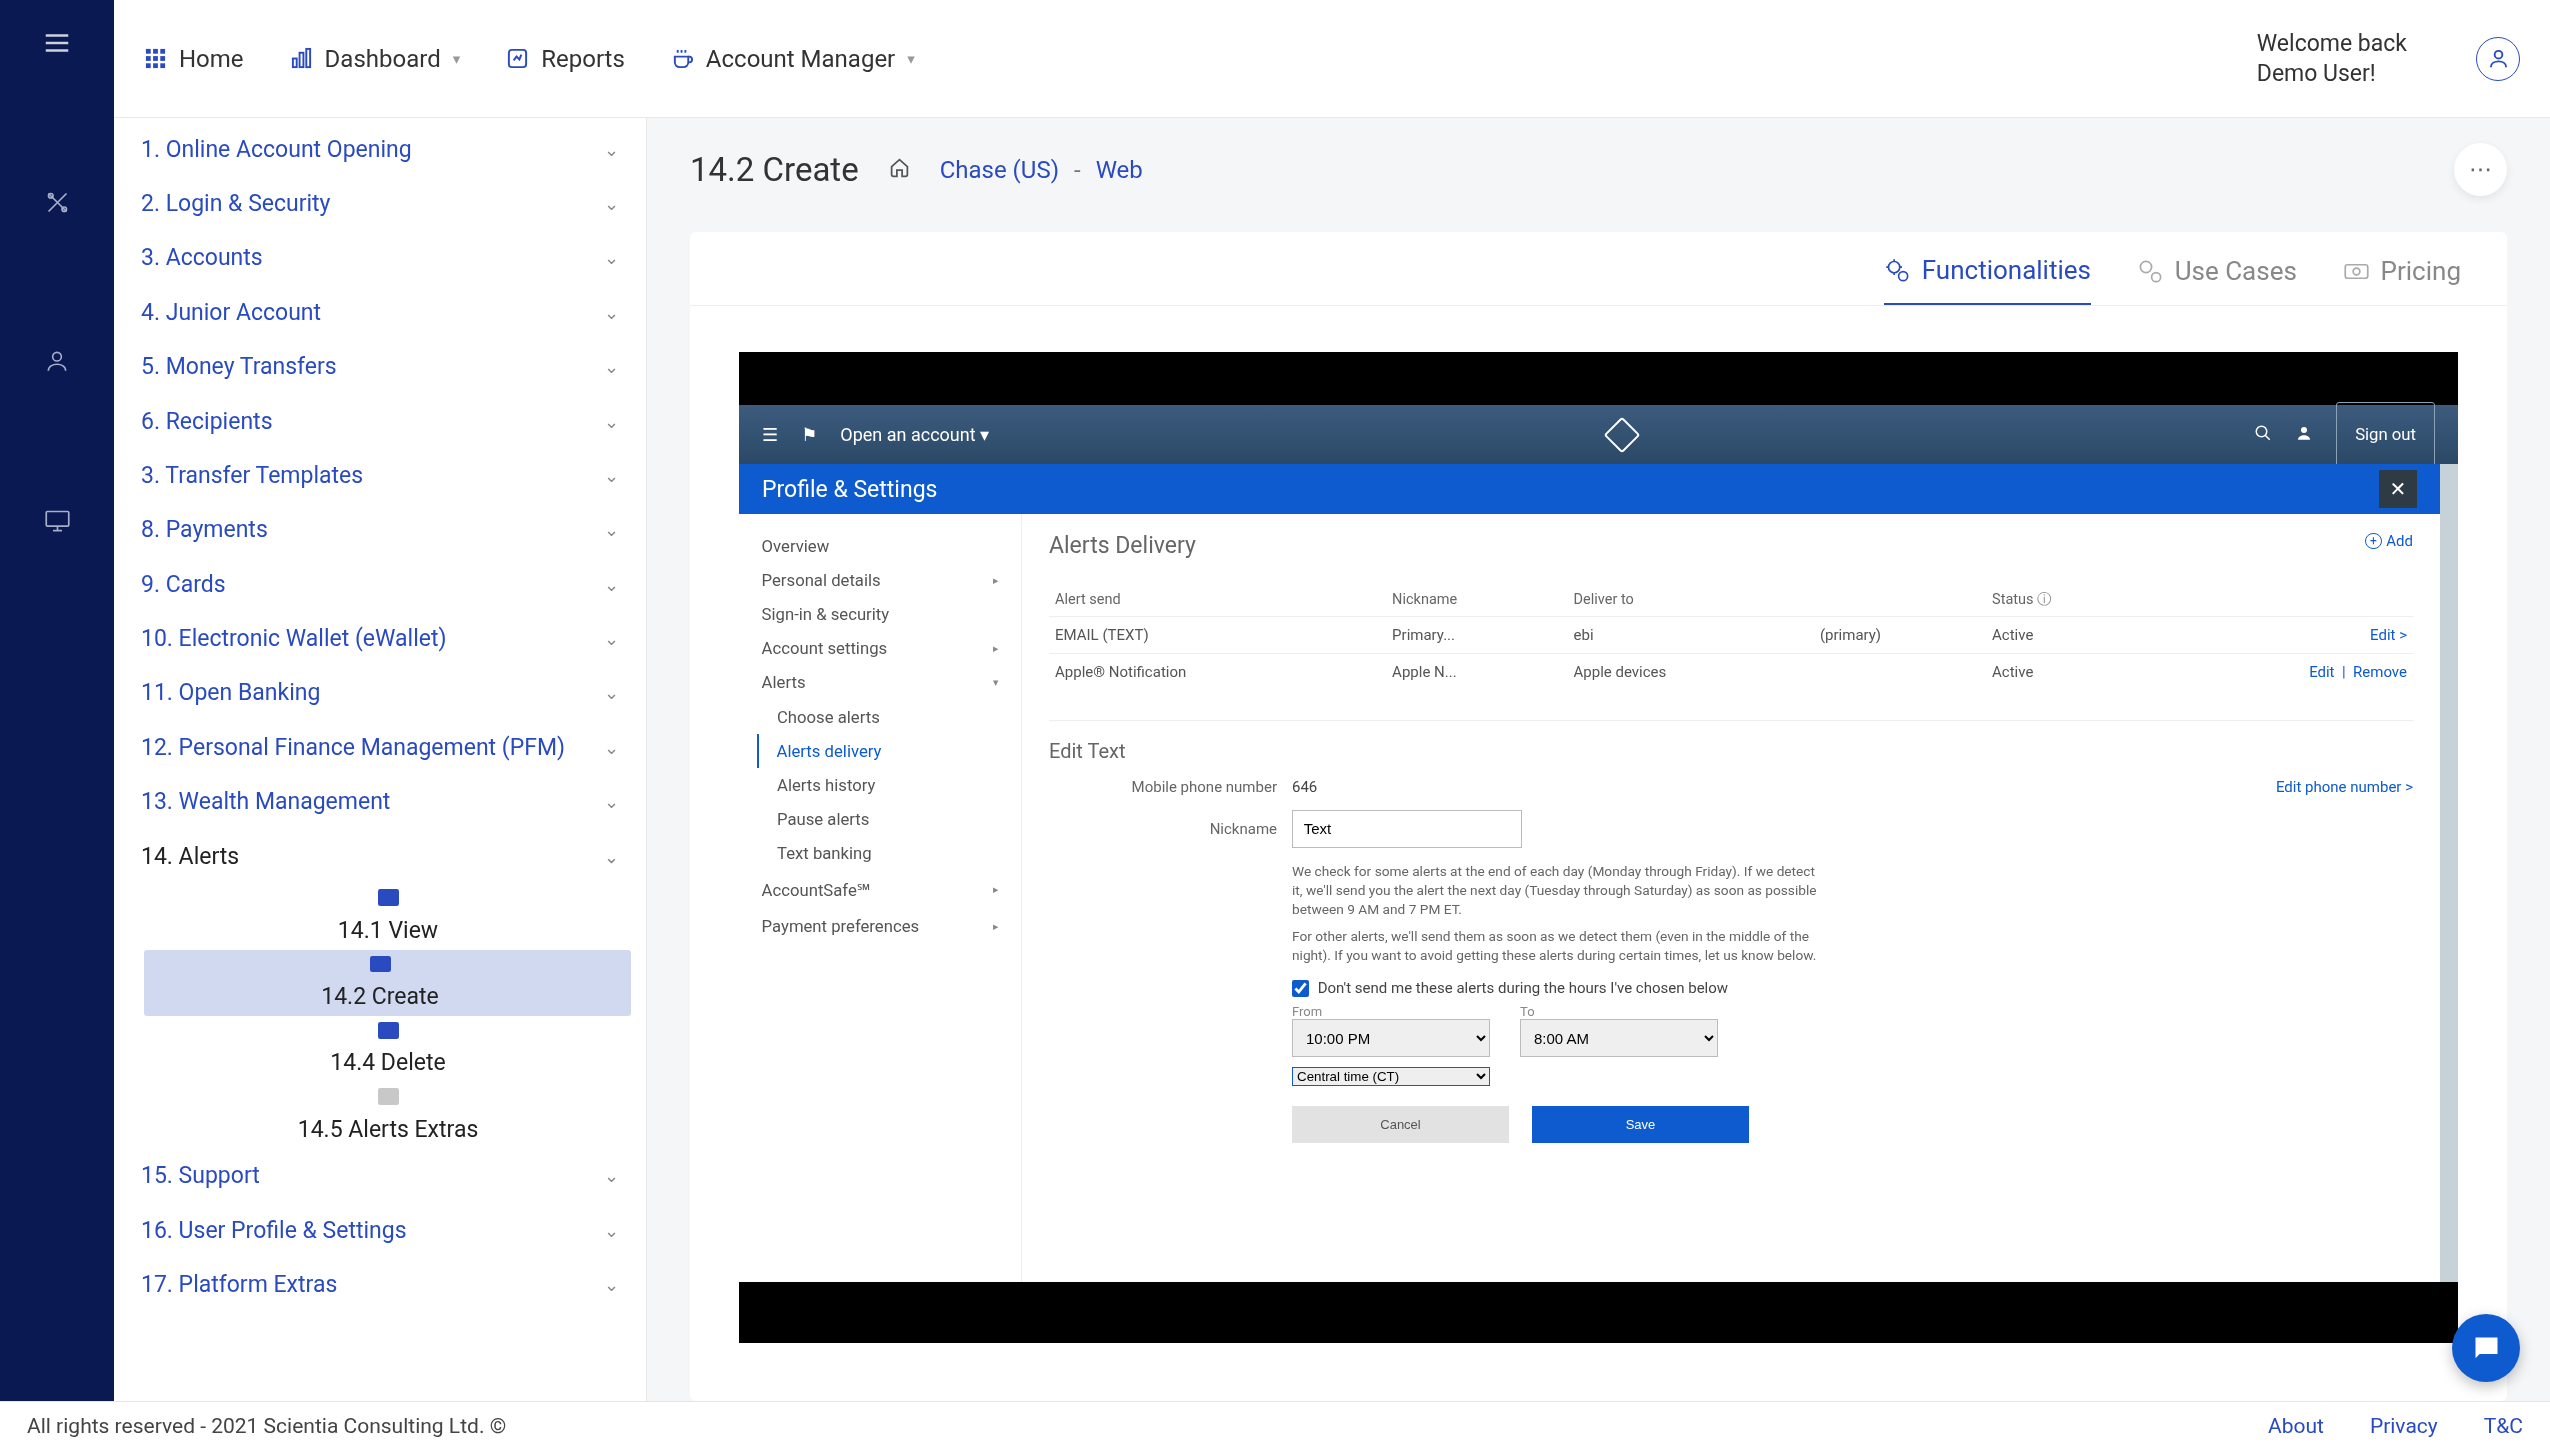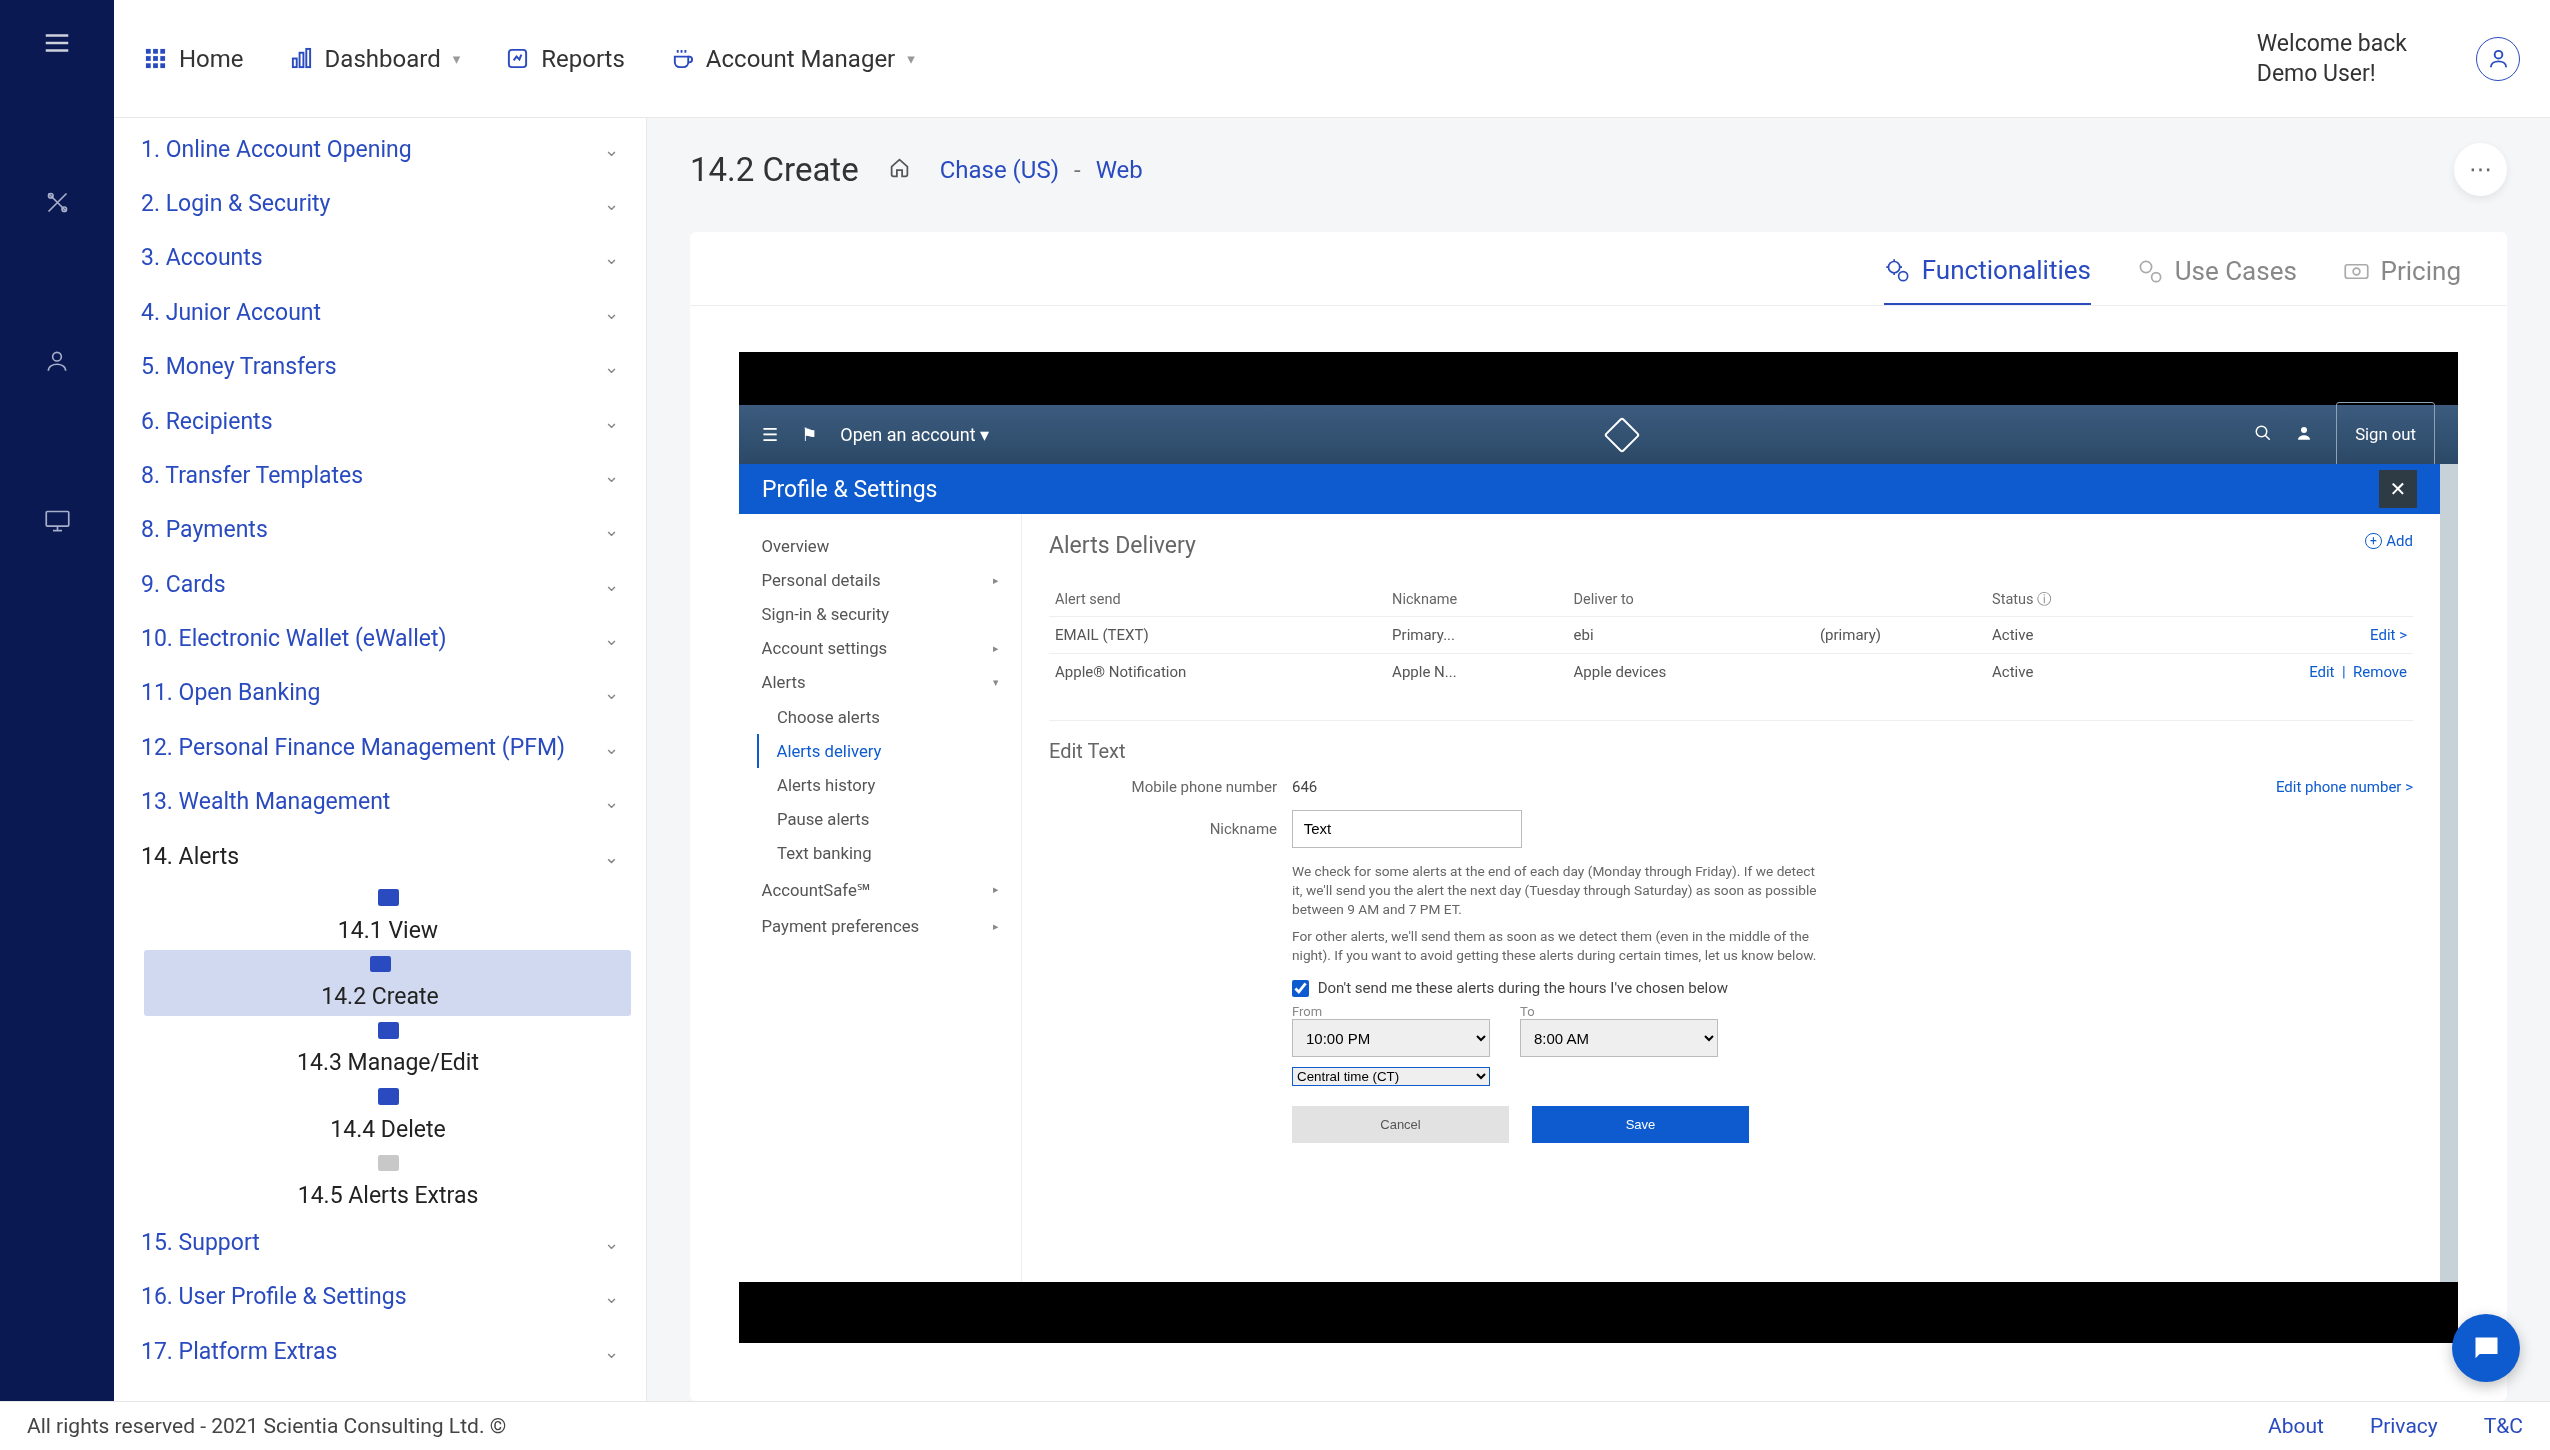--- a/index.html
+++ b/index.html
@@ -288,21 +288,21 @@
         </div>
         <div class="tree-item">
           <span>5. Money Transfers</span>
           <span class="chev">⌄</span>
         </div>
         <div class="tree-item">
           <span>6. Recipients</span>
           <span class="chev">⌄</span>
         </div>
         <div class="tree-item">
-          <span>8. Transfer Templates</span>
+          <span>3. Transfer Templates</span>
           <span class="chev">⌄</span>
         </div>
         <div class="tree-item">
           <span>8. Payments</span>
           <span class="chev">⌄</span>
         </div>
         <div class="tree-item">
           <span>9. Cards</span>
           <span class="chev">⌄</span>
         </div>
@@ -327,24 +327,20 @@
       <span>14. Alerts</span>
       <span class="chev">⌃</span>
     </div>
     <div class="subitem">
         <span class="folder"></span>
         <span>14.1 View</span>
       </div>
     <div class="subitem active">
         <span class="folder"></span>
         <span>14.2 Create</span>
-      </div>
-    <div class="subitem">
-        <span class="folder"></span>
-        <span>14.3 Manage/Edit</span>
       </div>
     <div class="subitem">
         <span class="folder"></span>
         <span>14.4 Delete</span>
       </div>
     <div class="subitem">
         <span class="folder off"></span>
         <span>14.5 Alerts Extras</span>
       </div>
     <div id="tree-tail">

